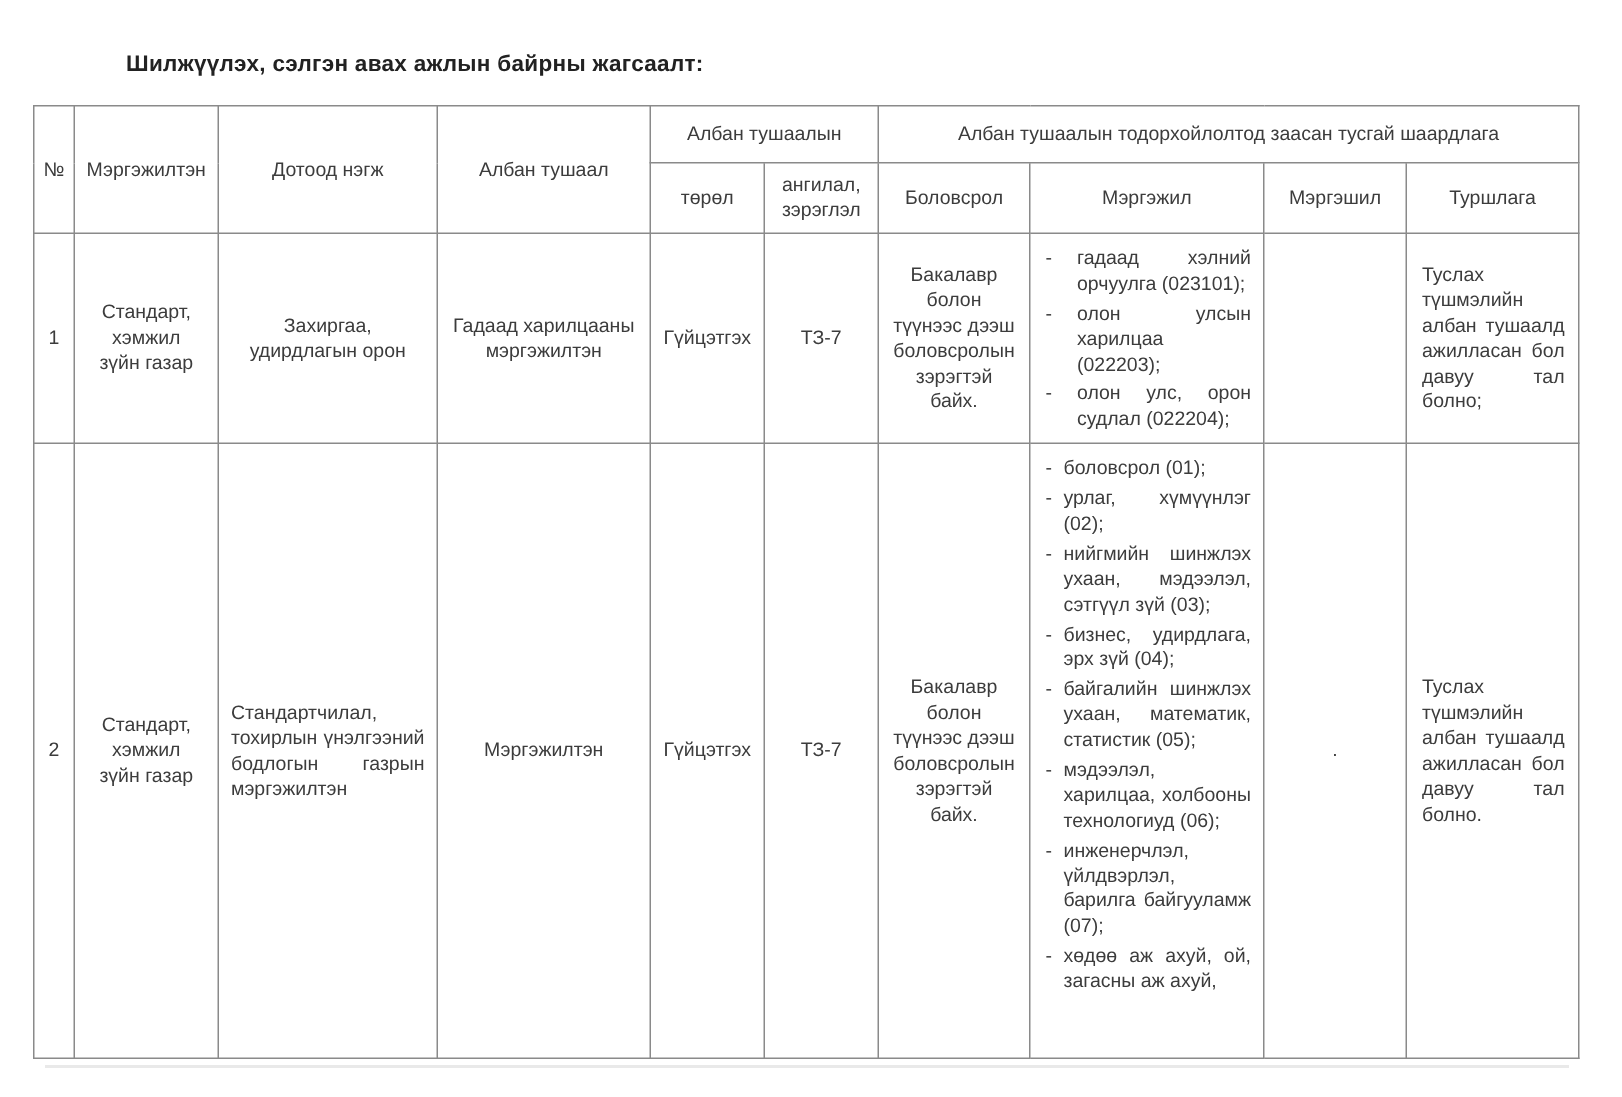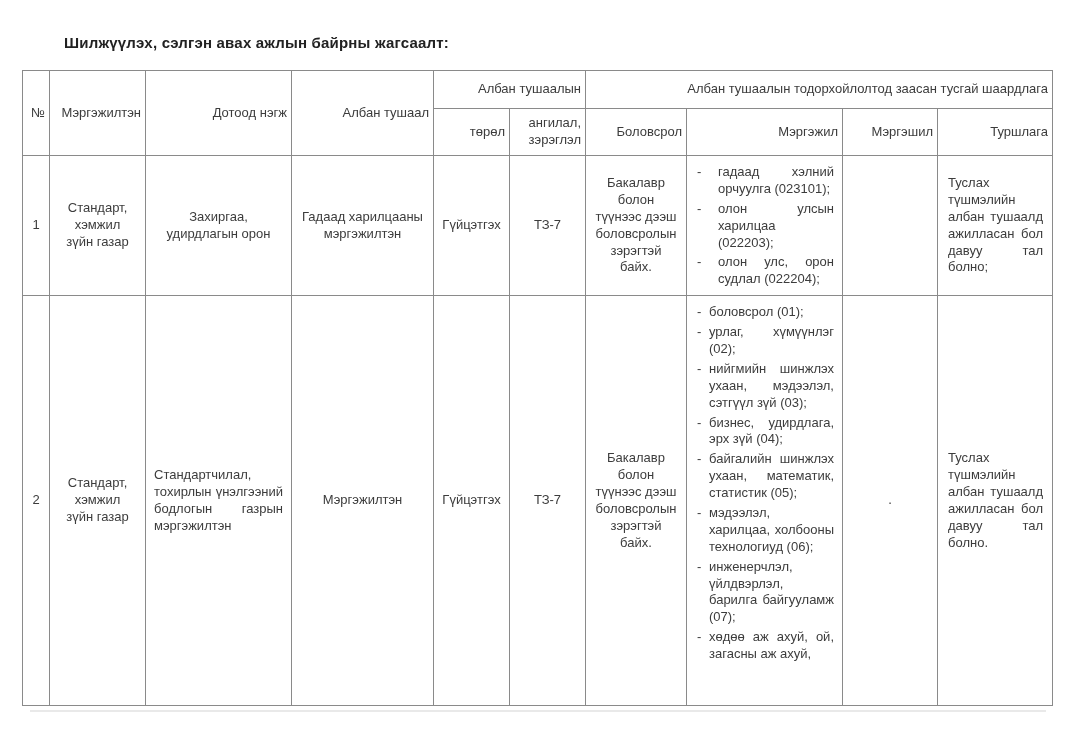--- a/index.html
+++ b/index.html
@@ -6,42 +6,42 @@
   html, body {
     width: 1081px; height: 731px;
     background: #ffffff;
     font-family: "Liberation Sans", "DejaVu Sans", sans-serif;
     color: #3c3c3c;
     overflow: hidden;
   }
   .page { position: relative; width: 1081px; height: 731px; background: #fff; }
 
   .title {
-    position: absolute; left: 64px; top: 34px;
+    position: absolute; left: 84px; top: 34px;
     font-size: 15px; font-weight: bold; color: #222;
     letter-spacing: 0.2px;
   }
 
   .tbl-wrap { position: absolute; left: 22px; top: 70px; }
 
   table {
     border-collapse: collapse;
     table-layout: fixed;
     width: 1030px;
     font-size: 13px;
     color: #3c3c3c;
   }
   th, td {
     border: 1px solid #8a8a8a;
     vertical-align: middle;
     font-weight: normal;
     line-height: 1.3;
     overflow: hidden;
   }
-  thead th { text-align: right; padding: 2px 4px; }
+  thead th { text-align: center; padding: 2px 4px; }
   tr.hdr-top { height: 38px; }
   tr.hdr-bot { height: 47px; }
   tr.row-1 { height: 137px; }
   tr.row-2 { height: 410px; }
 
   td { padding: 4px 8px; }
   .al-c { text-align: center; }
   .al-l { text-align: center; }
   .al-j { text-align: justify; }
   .va-t { vertical-align: top; }

